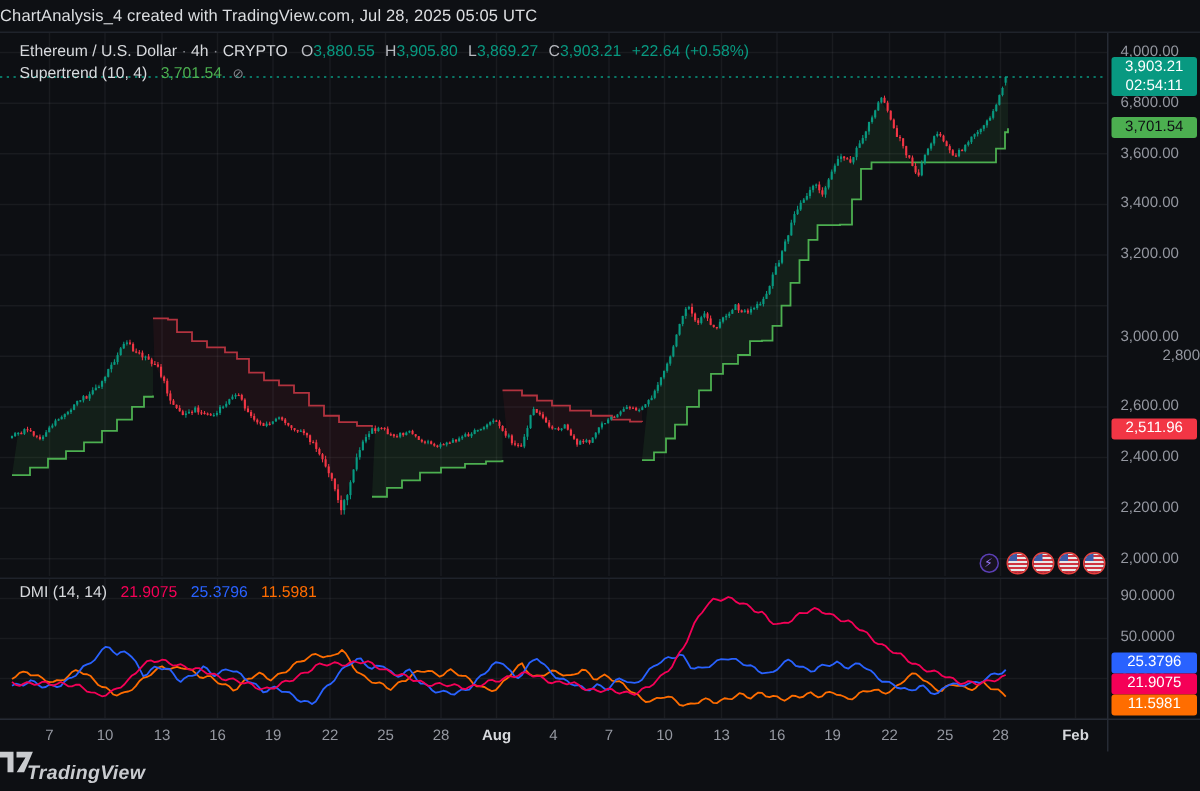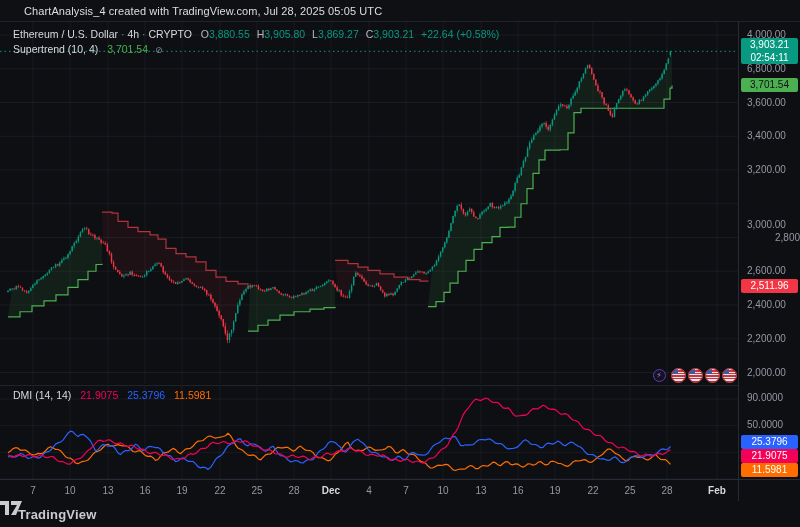--- a/index.html
+++ b/index.html
@@ -2,33 +2,33 @@
 <html><head>
 <meta charset="utf-8">
 <style>
   html,body{margin:0;padding:0;background:#0d0f13;}
   body{width:800px;height:527px;position:relative;overflow:hidden;
        font-family:"Liberation Sans","DejaVu Sans",sans-serif;
        -webkit-font-smoothing:antialiased;color:#d1d4dc;}
   .abs{position:absolute;}
   #title-bar{left:0;top:0;width:800px;height:21px;background:#0e1014;
              border-bottom:1px solid #1f232b;display:flex;align-items:center;}
-  #title-bar span{font-size:11px;color:#dcdee1;padding-left:24px;letter-spacing:.1px;}
+  #title-bar span{font-size:11px;color:#dcdee1;padding-left:0;letter-spacing:.1px;}
   #main-pane{left:0;top:22px;width:738px;height:362px;}
   #dmi-pane{left:0;top:385px;width:738px;height:94px;border-top:1px solid #1f232b;}
   #right-axis{left:738px;top:22px;width:62px;height:479px;border-left:1px solid #262b35;}
   .axis-label{position:absolute;left:8px;font-size:10px;color:#9598a1;white-space:nowrap;}
   .badge{position:absolute;left:2px;width:57px;border-radius:2px;font-size:10px;
          text-align:center;line-height:14px;height:14px;color:#fff;}
   #last-badge{height:26px;line-height:13px;font-size:10px;}
   #time-row{left:0;top:479px;width:800px;height:22px;border-top:1px solid #262b35;}
   .time-tick{position:absolute;top:5px;transform:translateX(-50%);font-size:10px;color:#9598a1;}
   .time-tick.major{color:#d7d9dd;font-weight:bold;}
   #footer{left:0;top:501px;width:800px;height:26px;display:flex;align-items:center;}
-  #tv-logo{margin-left:18px;display:flex;align-items:flex-start;gap:7px;}
+  #tv-logo{margin-left:18px;display:flex;align-items:flex-start;gap:7px;font-style:italic;}
   #tv-logo-text{font-size:13px;font-weight:bold;color:#c9cbcf;letter-spacing:.2px;}
   .legend{position:absolute;font-size:10.5px;white-space:nowrap;z-index:5;text-align:right;}
   .legend .sym{color:#d8dade;}
   .legend .dim{color:#86888f;}
   .legend .lab{color:#b7b9bf;}
   svg{position:absolute;left:0;top:0;}
   .marker{position:absolute;border-radius:50%;box-sizing:border-box;overflow:hidden;}
   .flag-stripes{position:absolute;inset:0;background:repeating-linear-gradient(#e8e8e8 0 1.3px,#cf3340 1.3px 2.6px);}
   .flag-canton{position:absolute;left:0;top:0;width:52%;height:46%;background:#3d5aa8;}
   .bolt{display:flex;align-items:center;justify-content:center;font-size:8px;color:#9b7bff;
@@ -845,21 +845,21 @@
 
 <div class="abs" id="time-row">
     <div class="time-tick" style="left: 33px;">7</div>
     <div class="time-tick" style="left: 70px;">10</div>
     <div class="time-tick" style="left: 108px;">13</div>
     <div class="time-tick" style="left: 145px;">16</div>
     <div class="time-tick" style="left: 182px;">19</div>
     <div class="time-tick" style="left: 220px;">22</div>
     <div class="time-tick" style="left: 257px;">25</div>
     <div class="time-tick" style="left: 294px;">28</div>
-    <div class="time-tick major" style="left: 331px;">Dec</div>
+    <div class="time-tick major" style="left: 331px;">Aug</div>
     <div class="time-tick" style="left: 369px;">4</div>
     <div class="time-tick" style="left: 406px;">7</div>
     <div class="time-tick" style="left: 443px;">10</div>
     <div class="time-tick" style="left: 481px;">13</div>
     <div class="time-tick" style="left: 518px;">16</div>
     <div class="time-tick" style="left: 555px;">19</div>
     <div class="time-tick" style="left: 593px;">22</div>
     <div class="time-tick" style="left: 630px;">25</div>
     <div class="time-tick" style="left: 667px;">28</div>
     <div class="time-tick major" style="left: 717px;">Feb</div>

